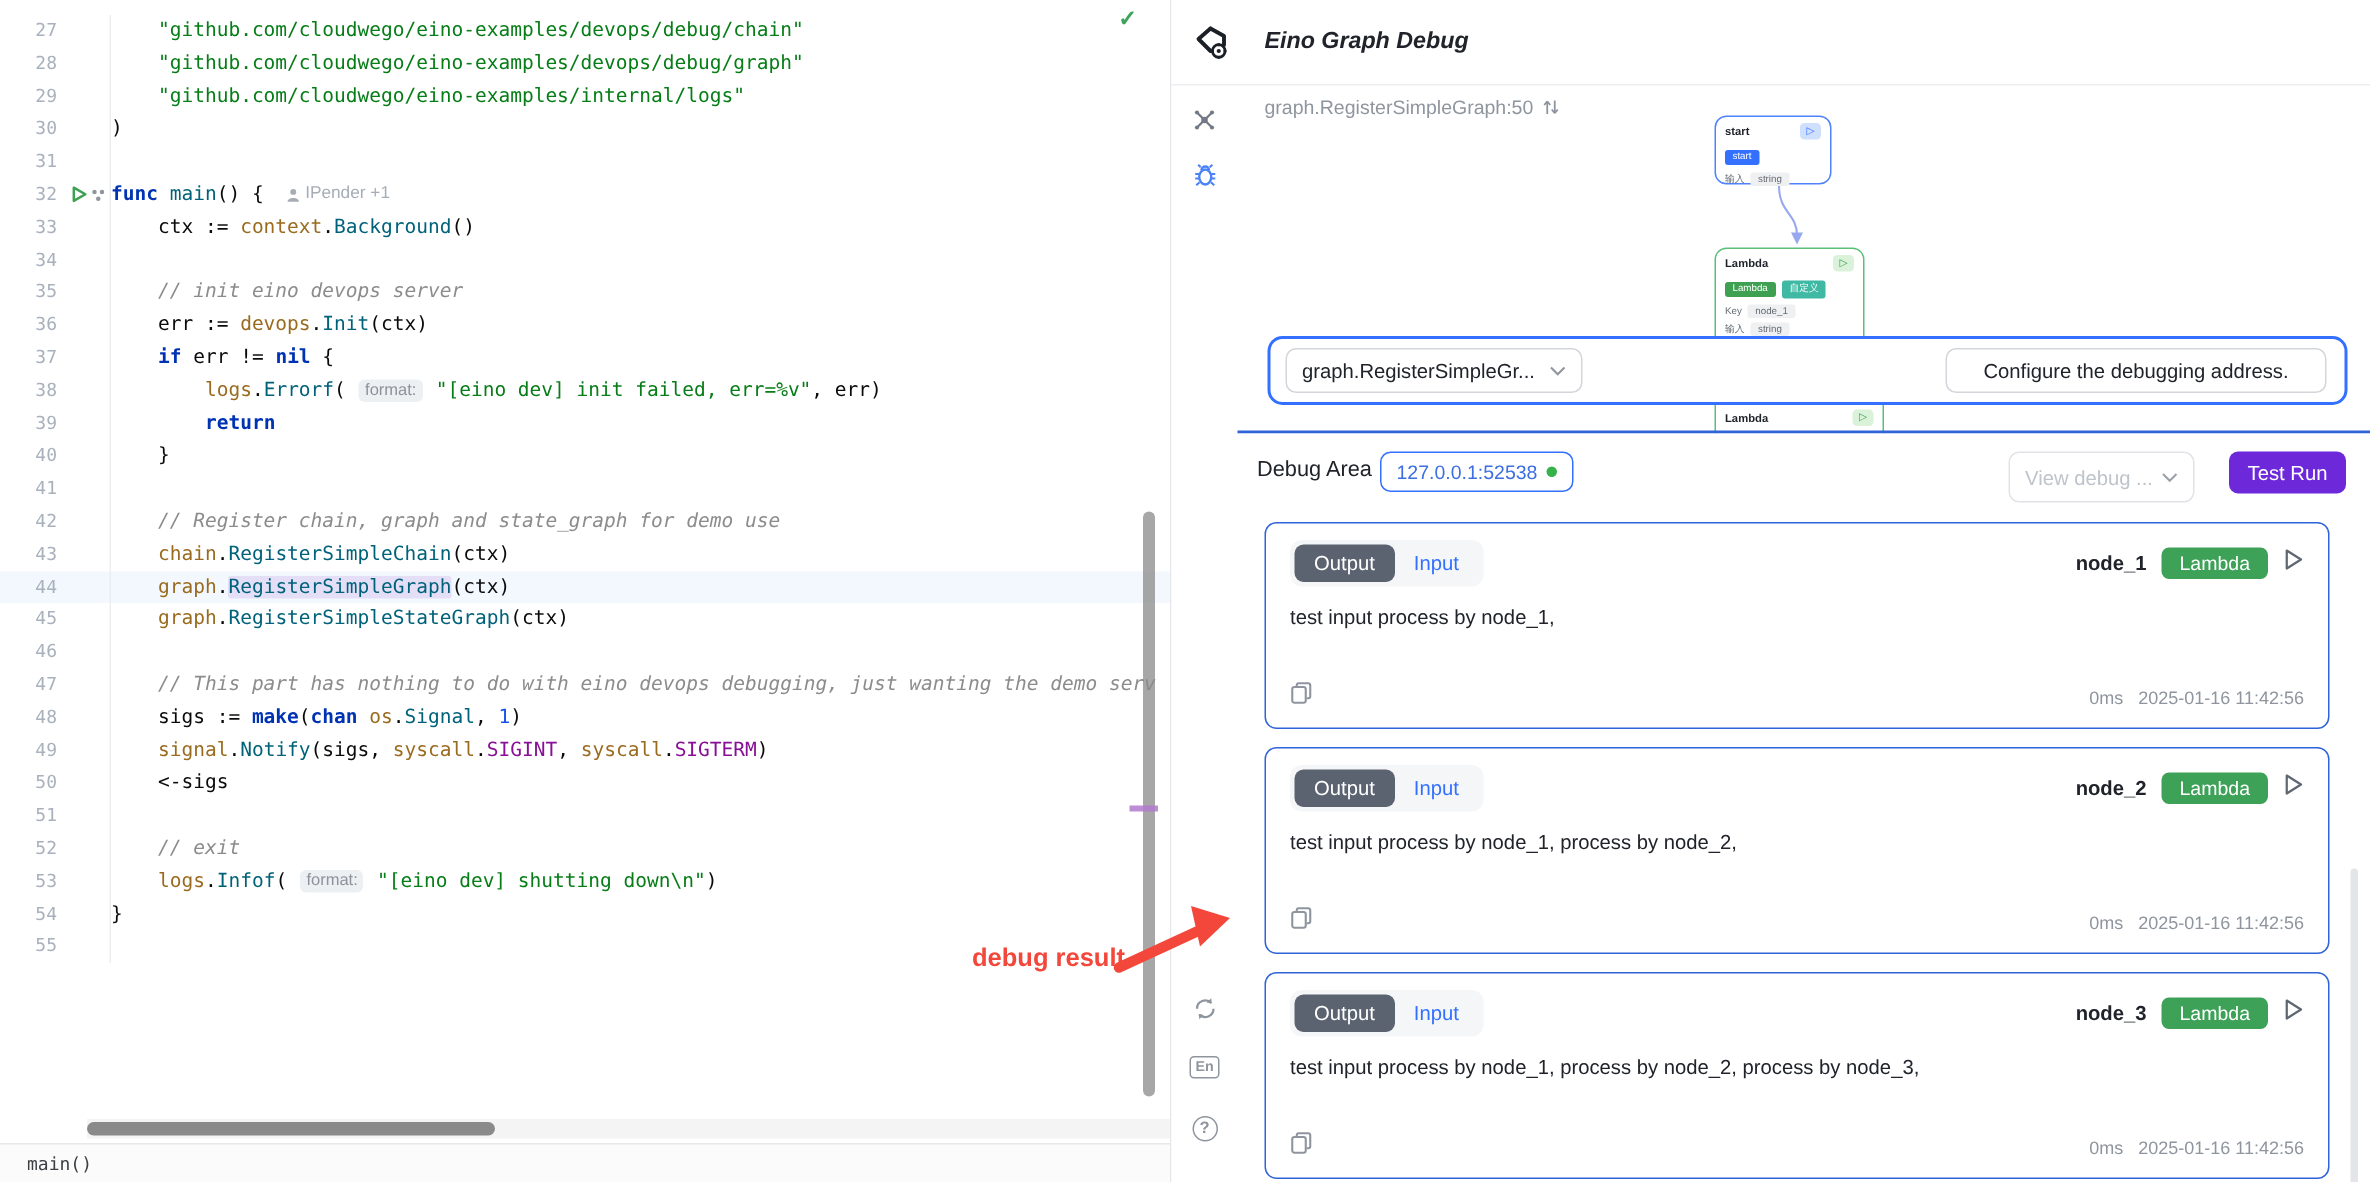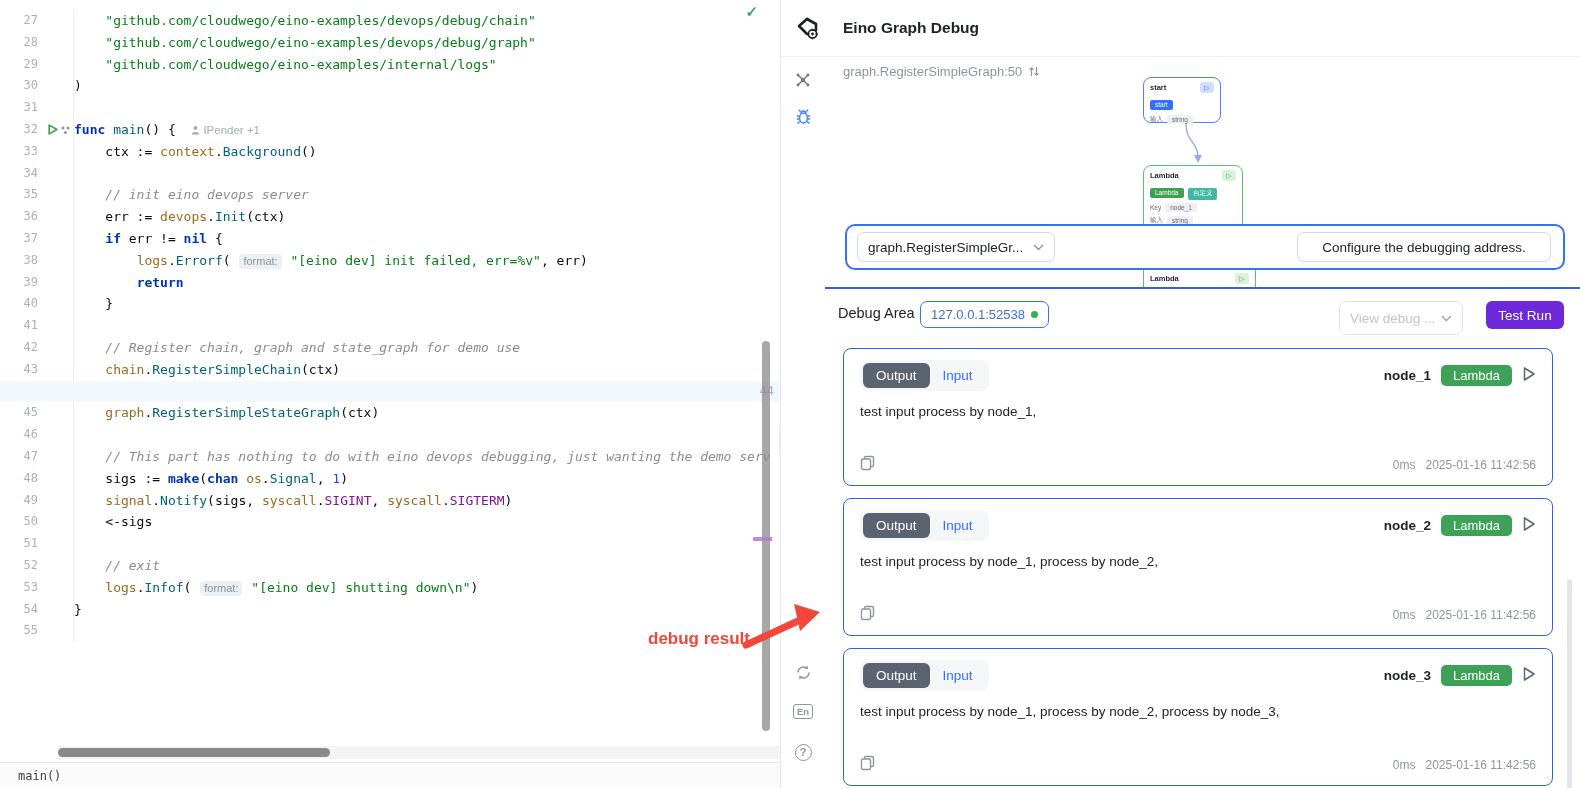--- a/index.html
+++ b/index.html
@@ -5,21 +5,21 @@
   * { margin:0; padding:0; box-sizing:border-box; }
   html,body { width:1580px; height:788px; overflow:hidden; background:#fff;
     font-family:"Liberation Sans", sans-serif; }
 
   
   .editor { position:absolute; left:0; top:0; width:781px; height:788px; background:#fff;
     border-right:1px solid #e5e7ea; }
   .code-scroll { position:absolute; left:0; top:0; right:0; bottom:44px; overflow:hidden; padding-top:10px; }
   .code-line { display:flex; height:21.8px; line-height:21.8px; white-space:pre;
     font-family:"DejaVu Sans Mono","Liberation Mono",monospace; }
-  .code-line.current { background:#f3f8fe;flex-direction:column; }
+  .code-line.current { background:#f3f8fe; }
   .ln { flex:0 0 44px; text-align:right; padding-right:6px; color:#a9b1bd; font-size:12px; }
   .gut { flex:0 0 30px; border-right:1px solid #ecedf0; display:flex; align-items:center; gap:2px; padding-left:3px; }
   .ct { flex:1; font-size:13px; color:#0a0a0a; white-space:pre; overflow:hidden; }
   .t-kw  { color:#0033b3; font-weight:bold; }
   .t-str { color:#067d17; }
   .t-com { color:#8c8c8c; font-style:italic; }
   .t-pkg { color:#9a6b1f; }
   .t-fn  { color:#00627a; }
   .t-fnh { color:#00627a; background:#e4dff7; border-radius:2px; }
   .t-const { color:#871094; }
@@ -35,21 +35,21 @@
   .vmark { position:absolute; left:753px; top:537px; width:19px; height:4px; background:#b279cf; opacity:.85; }
   .hscroll-track { position:absolute; left:58px; right:0; bottom:29px; height:13px; background:#f4f4f4; }
   .hscroll-thumb { position:absolute; left:0; top:2px; width:272px; height:9px; background:#8a8a8a; border-radius:5px; }
   .statusbar { position:absolute; left:0; bottom:0; width:100%; height:26px; background:#fbfbfc;
     border-top:1px solid #e7e8ea; display:flex; align-items:center; padding-left:18px;
     font-family:"DejaVu Sans Mono",monospace; font-size:12px; color:#3c4043; }
 
   
   .panel { position:absolute; left:781px; top:0; width:799px; height:788px; background:#fff; }
   .panel-header { position:absolute; left:0; top:0; right:0; height:57px; border-bottom:1px solid #eceef0;
-    display:flex; align-items:center; }
+    display:flex; align-items:center;font-style:italic; }
   .logo { position:absolute; left:14px; top:16px; }
   .panel-title { position:absolute; left:62px; font-size:15.5px; font-weight:bold; color:#20242a; }
   .rail { position:absolute; left:0; top:57px; width:44px; bottom:0; }
   .rail-ic { position:absolute; left:0; width:44px; height:30px; display:flex; align-items:center; justify-content:center; cursor:pointer; }
   .en-box { border:1.5px solid #8f959e; color:#8f959e; border-radius:3px; font-size:9.5px; font-weight:bold;
     padding:1px 3px; }
   .help-circle { width:17px; height:17px; border:1.5px solid #8f959e; border-radius:50%; color:#8f959e;
     font-size:11px; display:flex; align-items:center; justify-content:center; font-weight:bold; }
   .content { position:absolute; left:44px; top:57px; right:0; bottom:0; }
 

